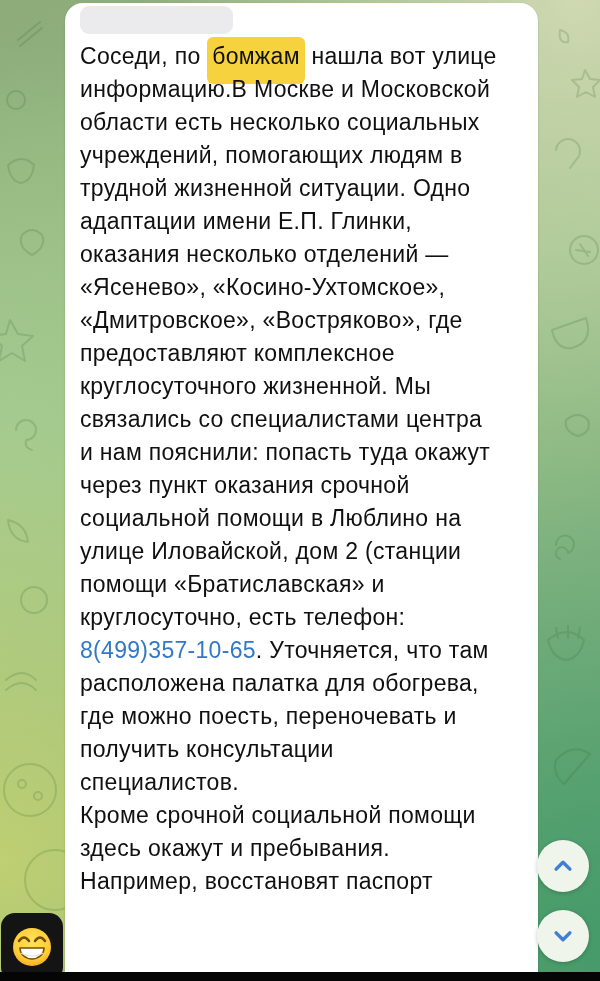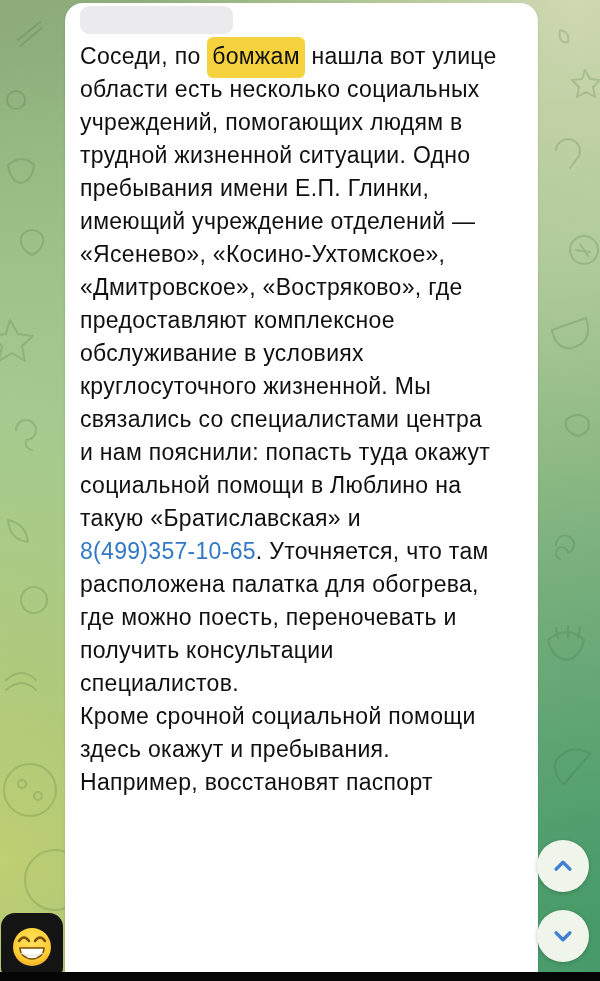--- a/index.html
+++ b/index.html
@@ -31,21 +31,21 @@
     background:#ebebee;border-radius:9px;
   }
   .msg-text{
     position:absolute;left:15px;top:37px;width:450px;
     font-size:23px;line-height:33px;letter-spacing:.3px;color:#101010;
   }
   .msg-line{white-space:nowrap;height:33px;}
   .hl{
     background:var(--hl,#f6d23e);
     border-radius:6px;
-    padding:6px 5px 9px 5px;
+    padding:6px 5px 15px 5px;
   }
   .link{color:var(--link,#3178c6);cursor:pointer;margin-top:20px;}
   .avatar{
     position:absolute;left:1px;top:913px;width:62px;height:68px;
     background:var(--avatarbg,#141414);border-radius:14px;
     display:flex;align-items:flex-start;justify-content:center;
   }
   .avatar svg{margin-top:13px;}
   .nav-btn{
     position:absolute;width:52px;height:52px;border-radius:50%;
@@ -89,34 +89,37 @@
     <path d="M556 545 a9 9 0 1 1 12 8 a6 6 0 1 0 -8 6"></path>
     <path d="M548 640 q20 -16 36 0 q-4 18 -18 20 q-14 -2 -18 -20 z m10 -2 l-2 -10 m12 10 l0 -12 m10 12 l2 -10"></path>
     <path d="M556 760 q16 -18 34 -6 l-26 30 q-12 -10 -8 -24 z"></path>
   </svg>
 </div>
 
 <div class="bubble">
   <div class="redacted-name"></div>
   <div class="msg-text">
       <div class="msg-line"><span>Соседи, по </span><span class="hl">бомжам</span><span> нашла вот улице</span></div>
+      <div class="msg-line"><span>информацию.В Москве и Московской</span></div>
       <div class="msg-line"><span>области есть несколько социальных</span></div>
       <div class="msg-line"><span>учреждений, помогающих людям в</span></div>
       <div class="msg-line"><span>трудной жизненной ситуации. Одно</span></div>
-      <div class="msg-line"><span>пребывания имени Е.П. Глинки,</span></div>
-      <div class="msg-line"><span>имеющий учреждение отделений —</span></div>
+      <div class="msg-line"><span>адаптации имени Е.П. Глинки,</span></div>
+      <div class="msg-line"><span>оказания несколько отделений —</span></div>
       <div class="msg-line"><span>«Ясенево», «Косино-Ухтомское»,</span></div>
       <div class="msg-line"><span>«Дмитровское», «Востряково», где</span></div>
       <div class="msg-line"><span>предоставляют комплексное</span></div>
-      <div class="msg-line"><span>обслуживание в условиях</span></div>
       <div class="msg-line"><span>круглосуточного жизненной. Мы</span></div>
       <div class="msg-line"><span>связались со специалистами центра</span></div>
       <div class="msg-line"><span>и нам пояснили: попасть туда окажут</span></div>
+      <div class="msg-line"><span>через пункт оказания срочной</span></div>
       <div class="msg-line"><span>социальной помощи в Люблино на</span></div>
-      <div class="msg-line"><span>такую «Братиславская» и</span></div>
+      <div class="msg-line"><span>улице Иловайской, дом 2 (станции</span></div>
+      <div class="msg-line"><span>помощи «Братиславская» и</span></div>
+      <div class="msg-line"><span>круглосуточно, есть телефон:</span></div>
       <div class="msg-line"><span class="link">8(499)357-10-65</span><span>. Уточняется, что там</span></div>
       <div class="msg-line"><span>расположена палатка для обогрева,</span></div>
       <div class="msg-line"><span>где можно поесть, переночевать и</span></div>
       <div class="msg-line"><span>получить консультации</span></div>
       <div class="msg-line"><span>специалистов.</span></div>
       <div class="msg-line"><span>Кроме срочной социальной помощи</span></div>
       <div class="msg-line"><span>здесь окажут и пребывания.</span></div>
       <div class="msg-line"><span>Например, восстановят паспорт</span></div>
     </div>
 </div>

